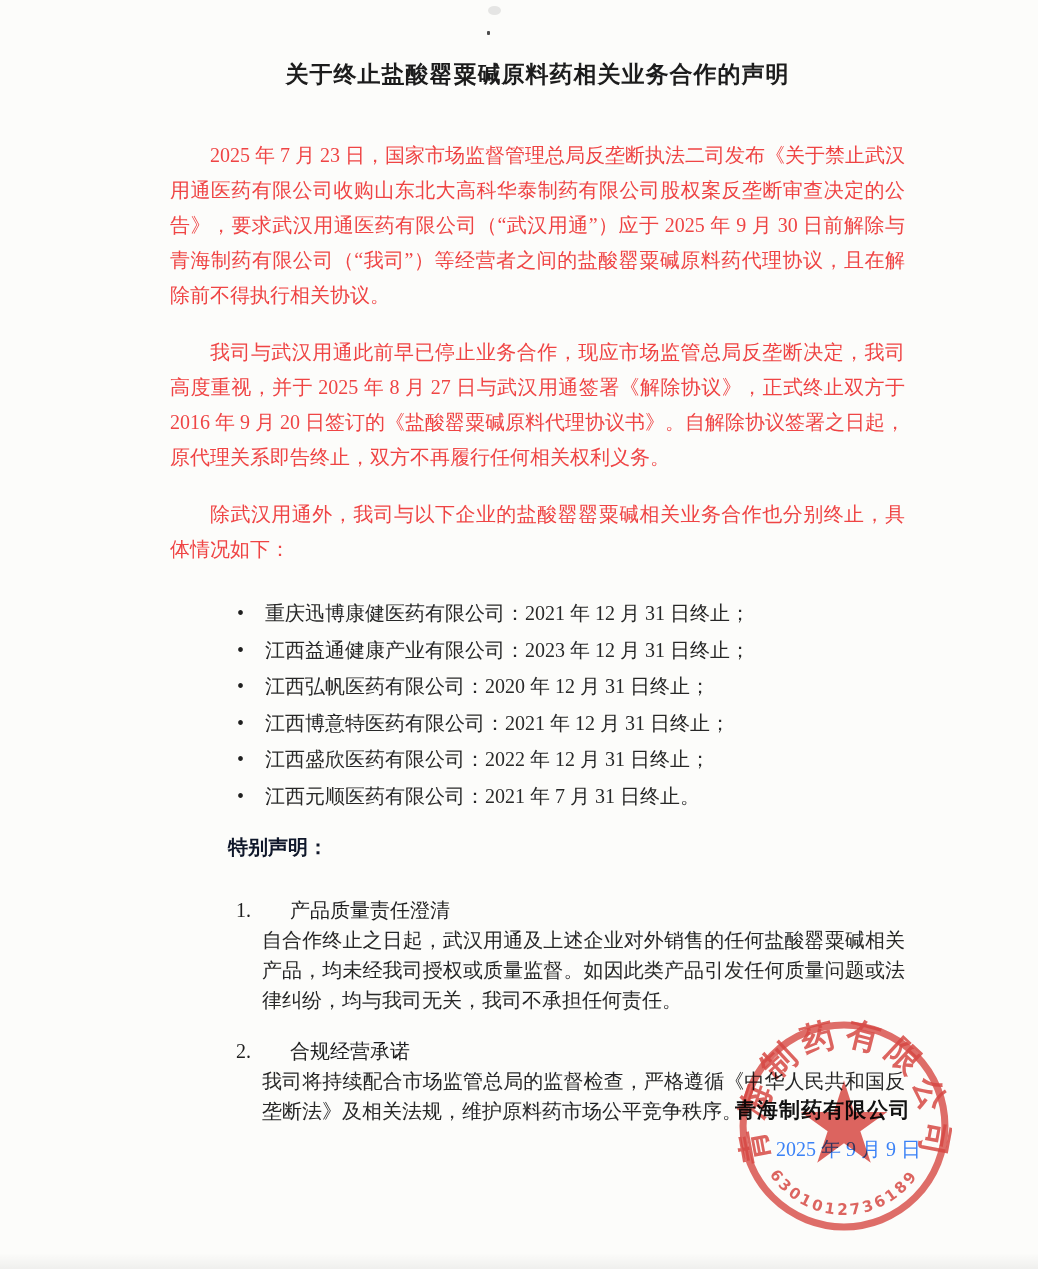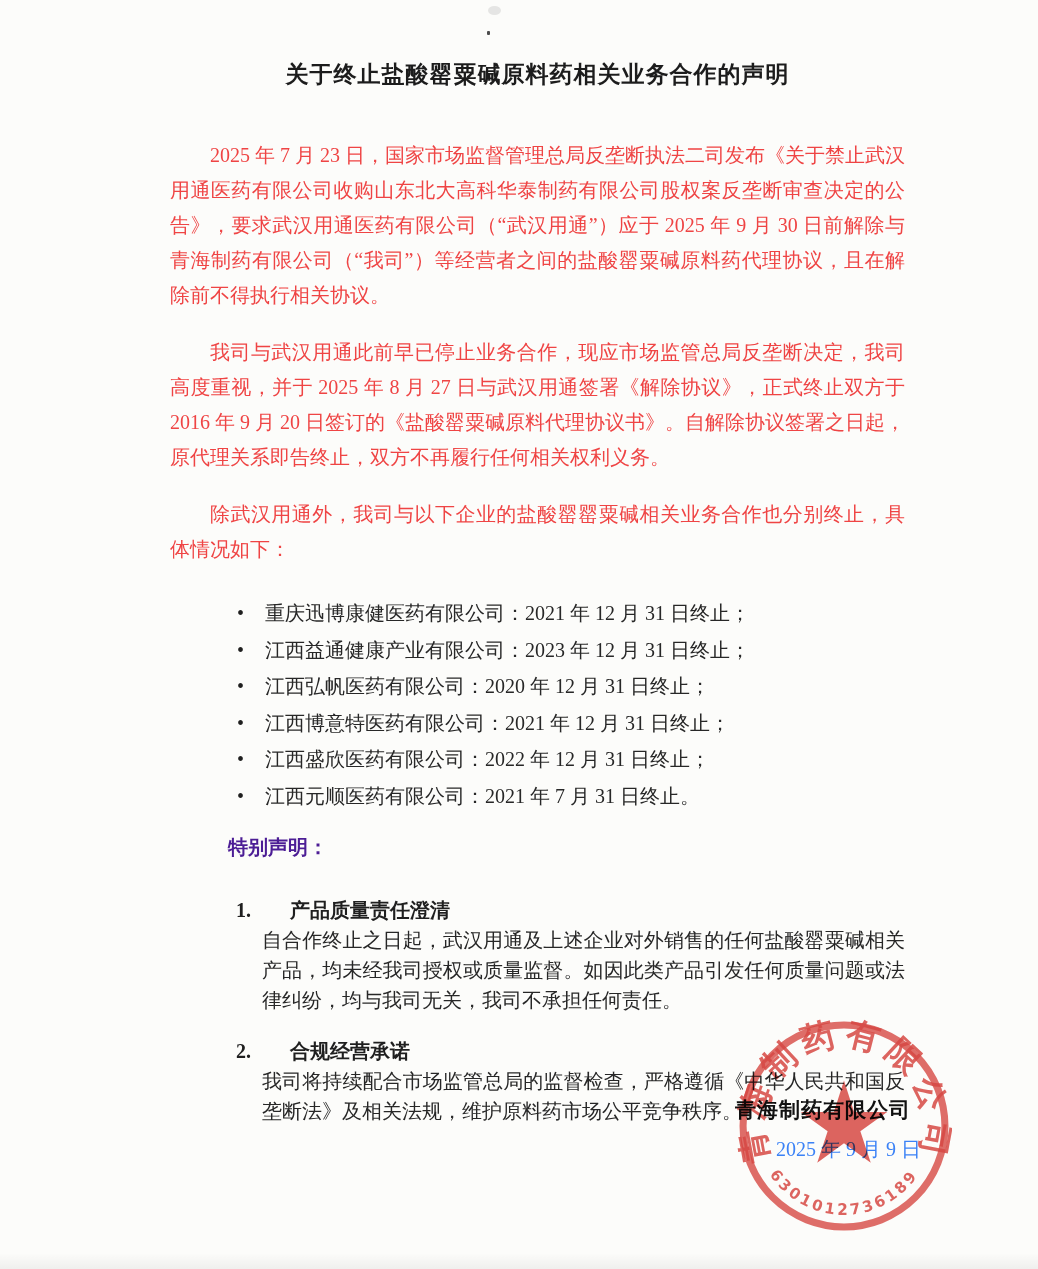--- a/index.html
+++ b/index.html
@@ -36,27 +36,27 @@
     position:relative;font-size:20px;line-height:36.5px;
     padding-left:95px;color:#272727;
   }
   ul.term-list li::before{
     content:"\2022";
     position:absolute;left:67px;top:0;
     font-size:20px;color:#1f1f1f;
   }
   .special-heading{
     margin-top:16px;padding-left:58px;
-    font-size:20px;line-height:35px;font-weight:bold;color:#4c1d95;
+    font-size:20px;line-height:35px;font-weight:bold;color:#0f172a;
   }
   .sp-item{margin-top:30px;}
   .sp-item + .sp-item{margin-top:21px;}
   .sp-head{
     padding-left:66px;font-size:20px;line-height:30px;
-    font-weight:bold;color:#1f1f1f;
+    font-weight:normal;color:#1f1f1f;
   }
   .sp-num{display:inline-block;width:54px;}
   .sp-body{
     margin-left:92px;font-size:20px;line-height:30px;
     text-align:justify;color:#272727;
   }
   .signature-company{
     position:absolute;left:735px;top:1096px;
     font-size:21px;font-weight:600;color:#111;
     letter-spacing:1px;z-index:1;

